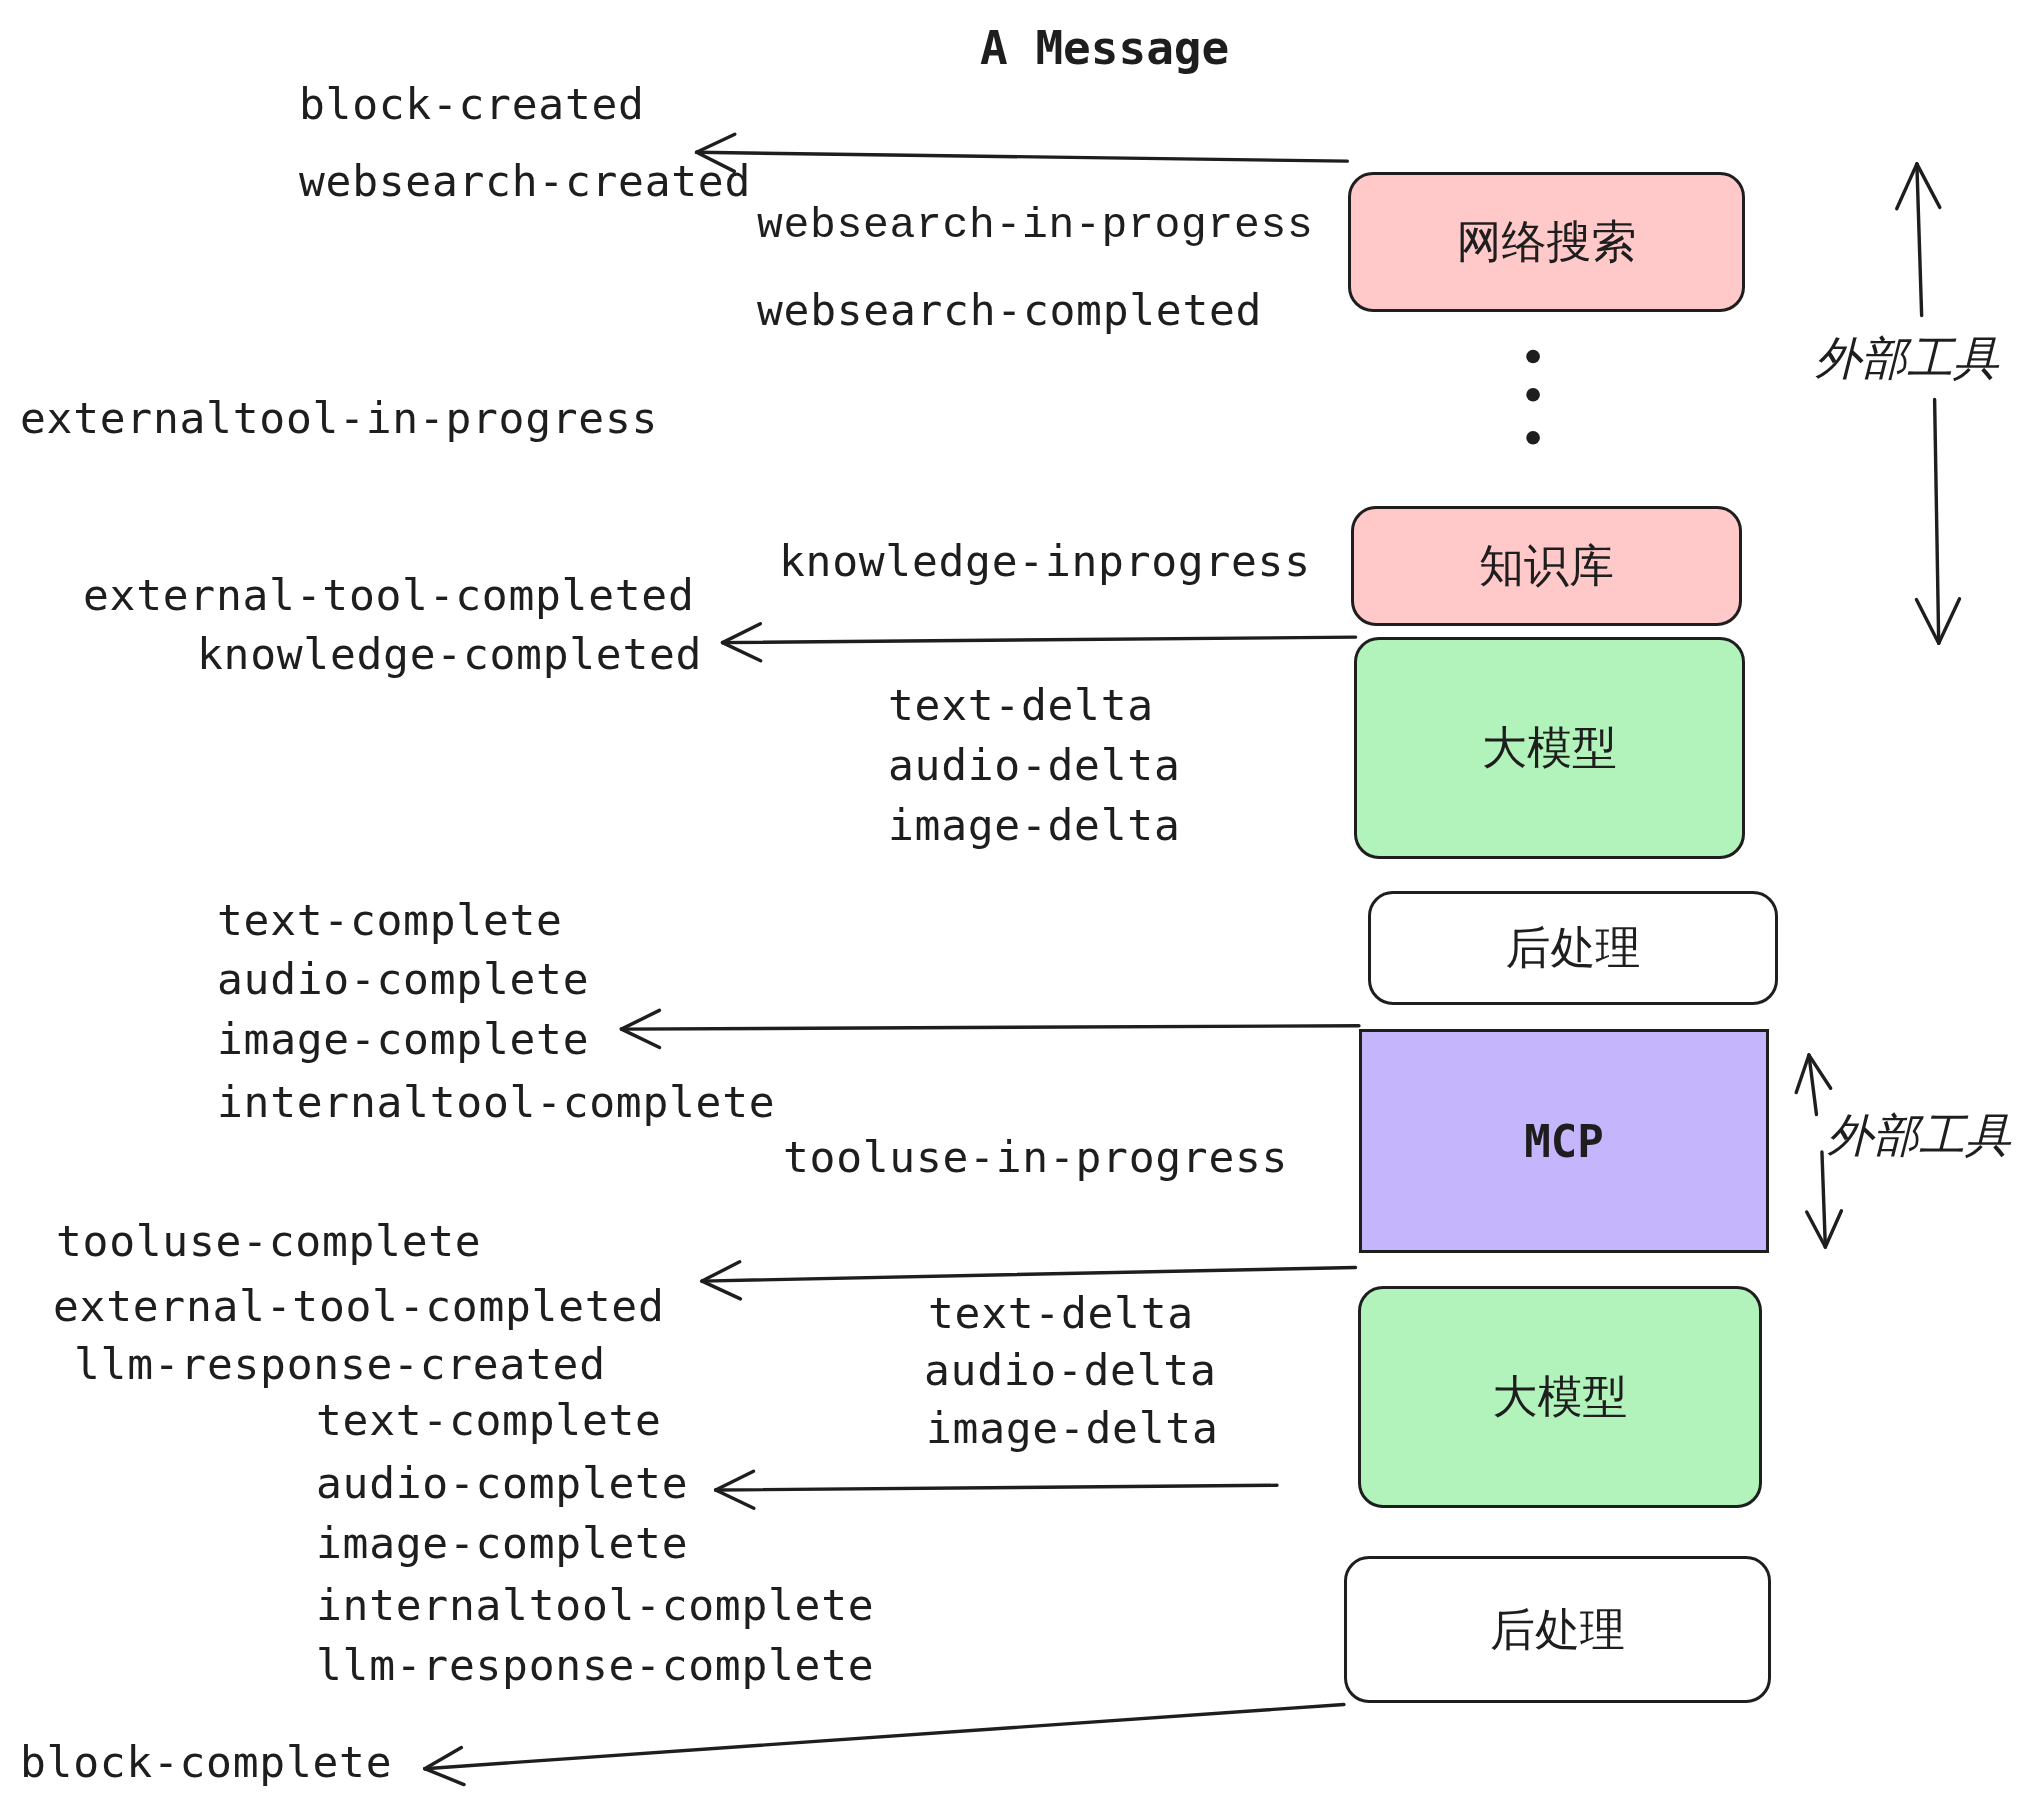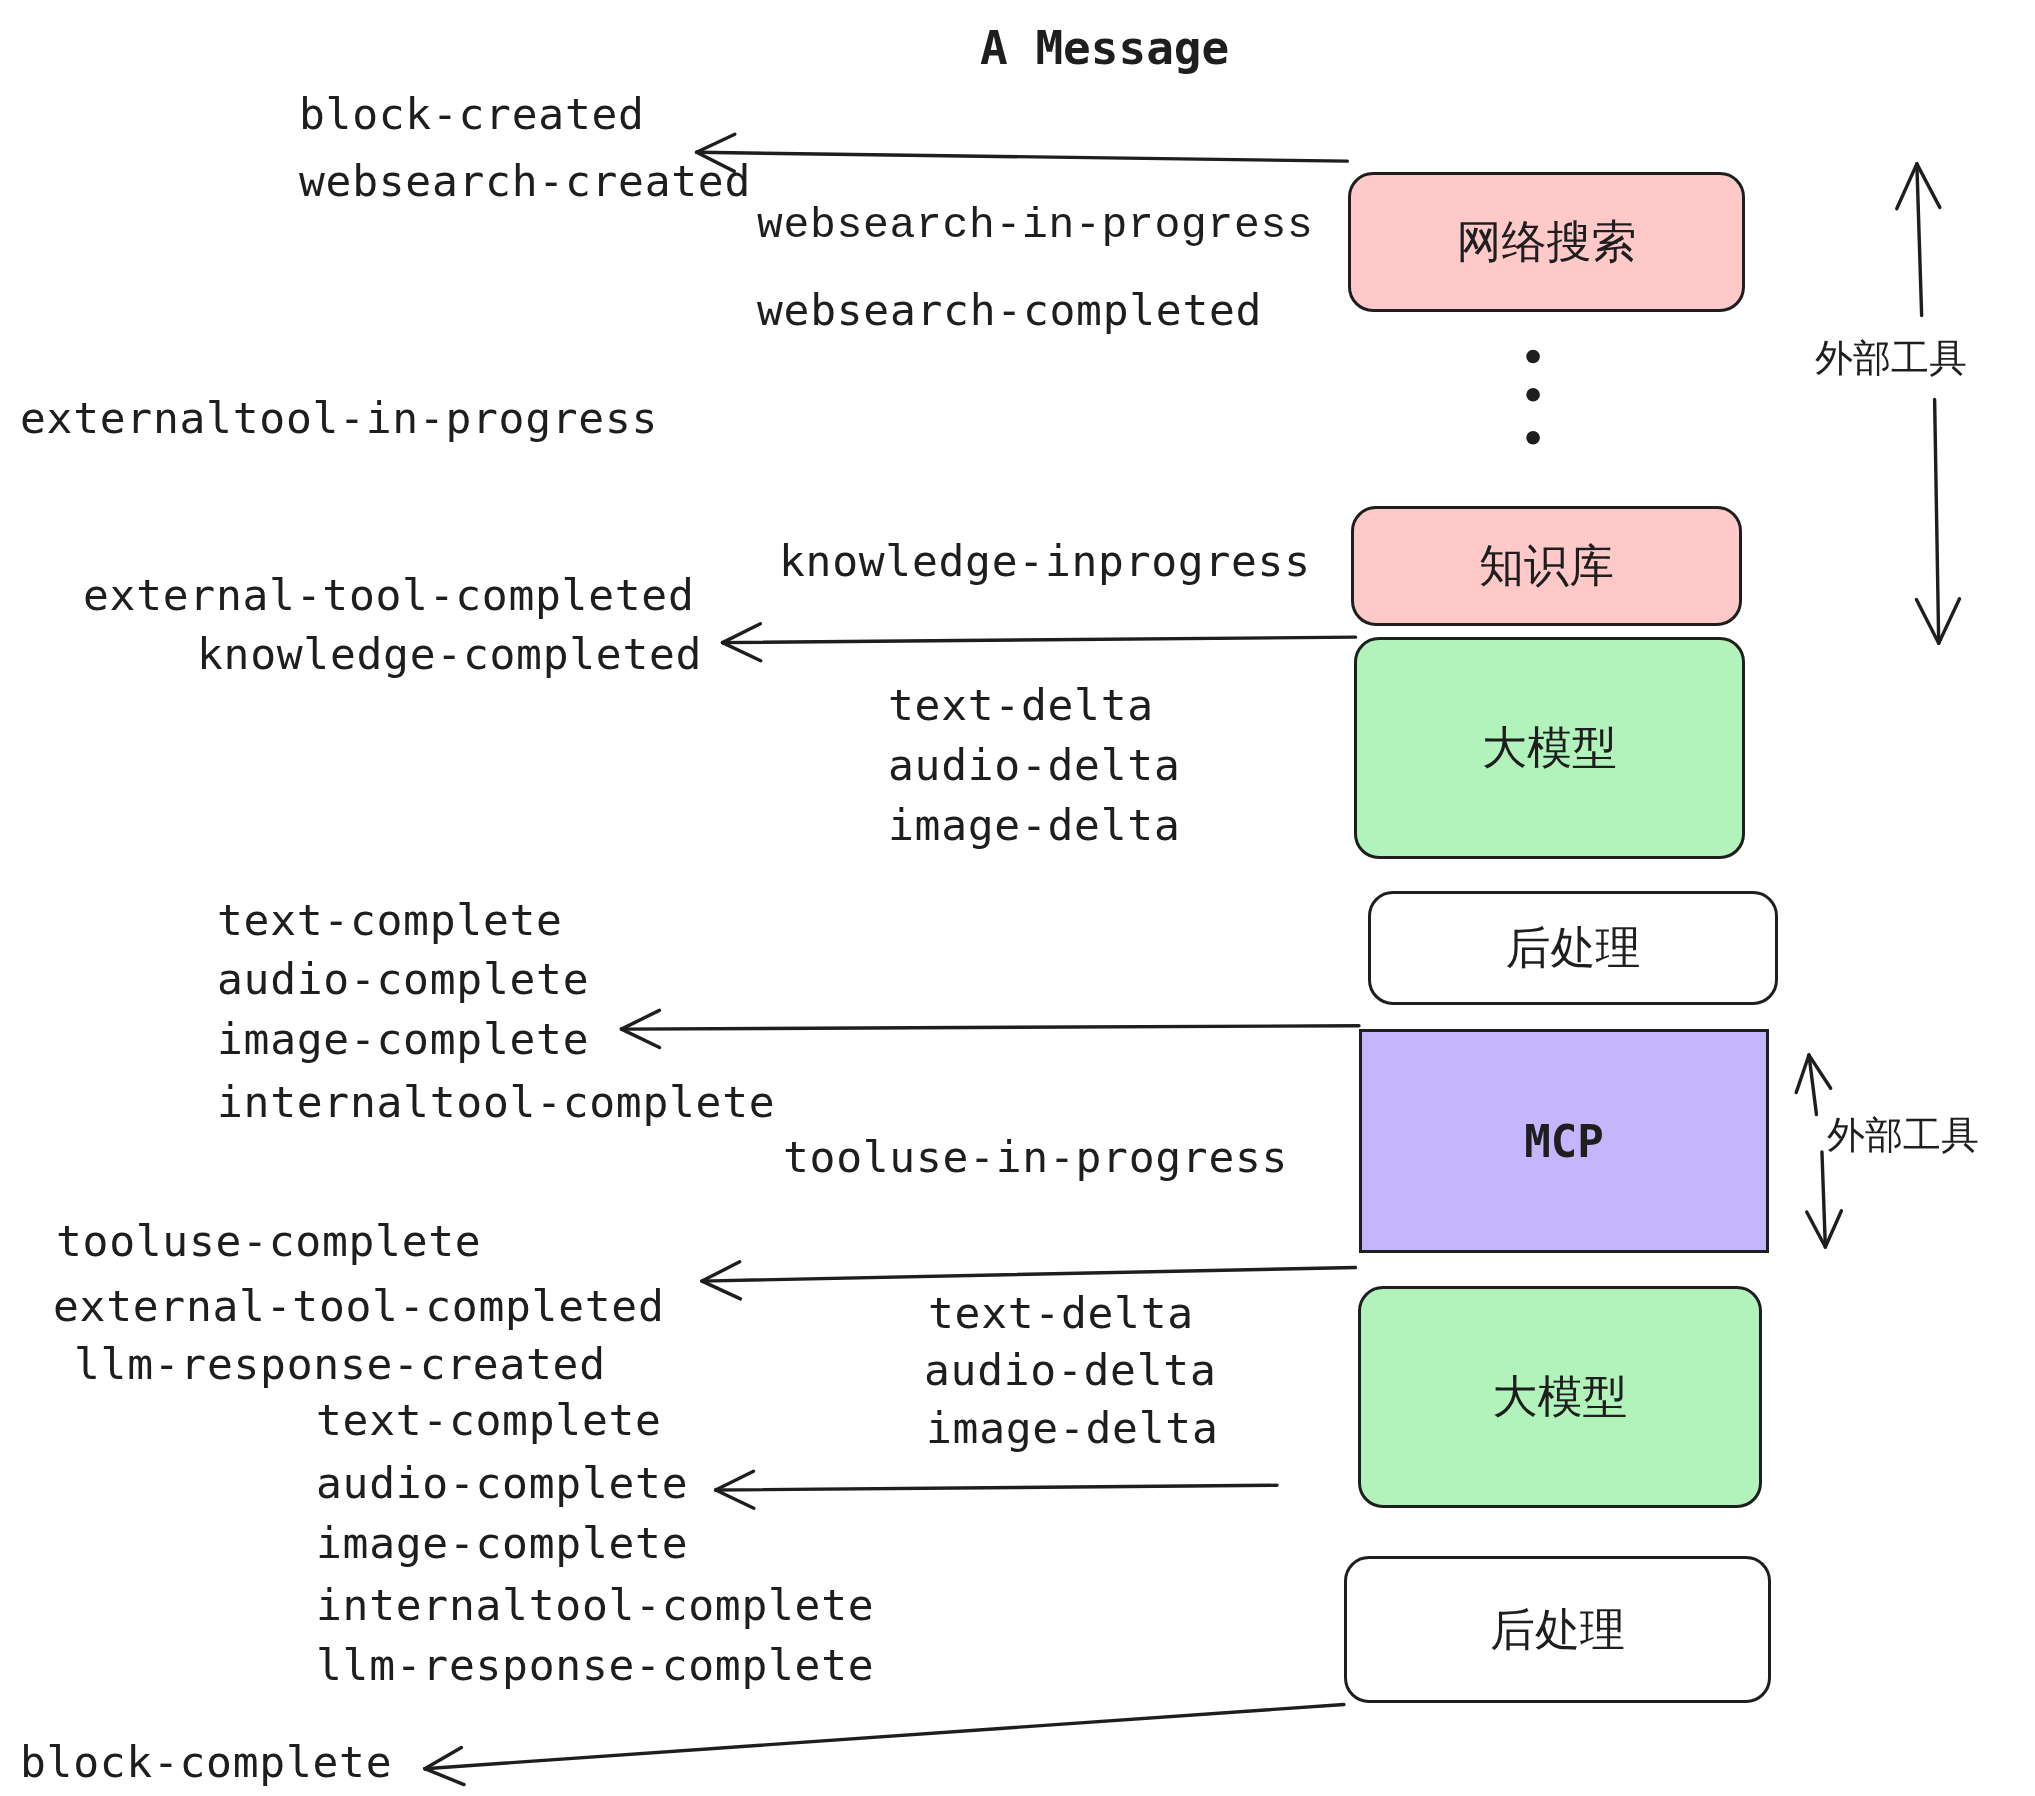--- a/index.html
+++ b/index.html
@@ -22,23 +22,24 @@
   .event-label{
     position:absolute;
     font-size:43px;
     letter-spacing:0.7px;
     line-height:55px;
     white-space:nowrap;
   }
   .side-label{
     position:absolute;
     font-family:"Liberation Sans", sans-serif;
-    font-size:38px;
+    font-size:46px;
     line-height:55px;
     white-space:nowrap;
+    font-style:italic;
   }
   .node-box{
     position:absolute;
     box-sizing:border-box;
     border:3.4px solid #1e1e1e;
     display:flex;align-items:center;justify-content:center;
     white-space:nowrap;
   }
   .node-box.cjk{font-family:"Liberation Sans", sans-serif;font-size:45px;border-radius:25px;}
   .node-box.mono{font-family:"DejaVu Sans Mono", monospace;font-size:44px;font-weight:600;}
@@ -123,21 +124,21 @@
     <span class="node-label">MCP</span>
   </div>
       <div class="node-box cjk" style="left: 1358px; top: 1286px; width: 404px; height: 222px; background: rgb(178, 242, 187);">
     <span class="node-label">大模型</span>
   </div>
       <div class="node-box cjk" style="left: 1344px; top: 1556px; width: 427px; height: 147px; background: rgb(255, 255, 255);">
     <span class="node-label">后处理</span>
   </div>
     </div>
   <div id="labels">
-      <div class="event-label" style="left: 299px; top: 87px;">block-created</div>
+      <div class="event-label" style="left: 299px; top: 77px;">block-created</div>
       <div class="event-label" style="left: 299px; top: 154px;">websearch-created</div>
       <div class="event-label" style="left: 757px; top: 198px; font-family: Liberation Mono, monospace;">websearch-in-progress</div>
       <div class="event-label" style="left: 757px; top: 283px;">websearch-completed</div>
       <div class="event-label" style="left: 20px; top: 391px;">externaltool-in-progress</div>
       <div class="event-label" style="left: 779px; top: 534px;">knowledge-inprogress</div>
       <div class="event-label" style="left: 83px; top: 568px;">external-tool-completed</div>
       <div class="event-label" style="left: 197px; top: 627px;">knowledge-completed</div>
       <div class="event-label" style="left: 888px; top: 678px;">text-delta</div>
       <div class="event-label" style="left: 888px; top: 738px;">audio-delta</div>
       <div class="event-label" style="left: 888px; top: 798px;">image-delta</div>

